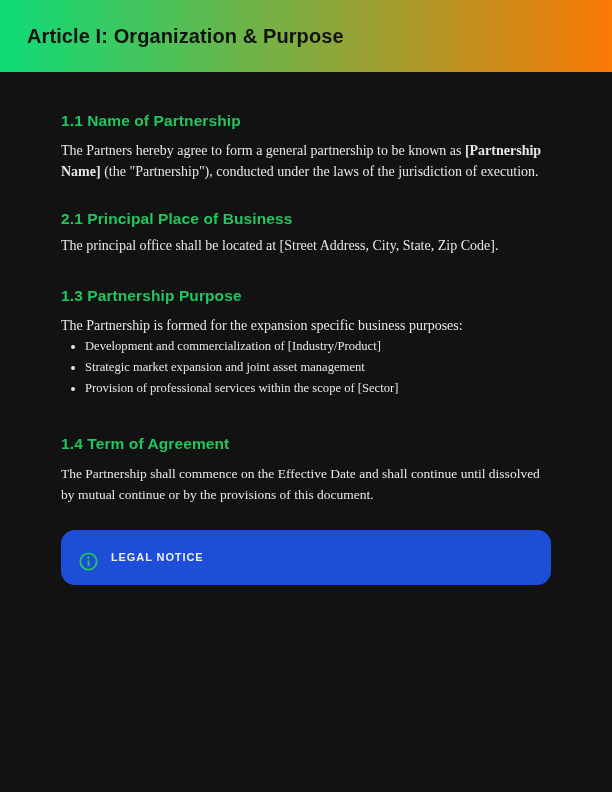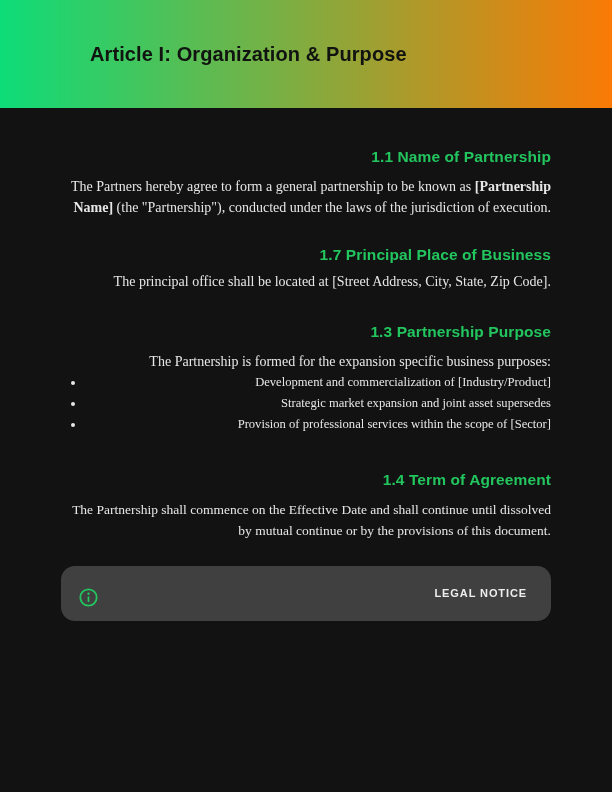--- a/index.html
+++ b/index.html
@@ -5,35 +5,35 @@
   * { box-sizing: border-box; margin: 0; padding: 0; }
   html, body { width: 612px; height: 792px; }
   body {
     background: #121212;
     font-family: "Liberation Serif", serif;
     overflow: hidden;
     position: relative;
   }
   
   .article-header {
-    height: 108px;
+    height: 72px;
     background: linear-gradient(90deg, #0ddc78 0%, #fa7a05 100%);
     display: flex;
     align-items: center;
-    padding: 0 90px;
+    padding: 0 27px;
   }
   .article-title {
     font-family: "Liberation Sans", sans-serif;
     font-weight: 700;
     font-size: 20px;
     letter-spacing: 0.1px;
     color: #101310;
   }
   
-  .doc-main { padding: 40px 61px 0 61px; text-align: right; }
+  .doc-main { padding: 40px 61px 0 61px; }
   .sec-heading {
     font-family: "Liberation Sans", sans-serif;
     font-weight: 700;
     font-size: 15.5px;
     color: #22c55e;
     letter-spacing: 0.1px;
     margin: 0 0 10px 0;
   }
   .sec-heading.s2 { margin-top: 28px; }
   .sec-heading.s3 { margin-top: 32px; }
@@ -52,21 +52,21 @@
     padding-left: 24px;
     color: #e7e7e7;
   }
   .purpose-list li {
     font-size: 12.6px;
     line-height: 21px;
   }
   
   .notice-box {
     margin-top: 25px;
-    background: #404040;
+    background: #1d4ed8;
     border-radius: 14px;
     padding: 21px 24px 14px 18px;
     display: flex;
     gap: 13px;
   }
   .notice-icon-wrap {
     flex: 0 0 auto;
     width: 19px;
     height: 19px;
     margin-top: 1px;
@@ -94,30 +94,30 @@
 </header>
 
 <main class="doc-main">
 
   <section>
     <h2 class="sec-heading s1">1.1 Name of Partnership</h2>
     <p class="body-text"><span>The Partners hereby agree to form a general partnership to be known as </span><b>[Partnership Name]</b><span> (the "Partnership"), conducted under the laws of the jurisdiction of execution.</span></p>
   </section>
 
   <section>
-    <h2 class="sec-heading s2">1.7 Principal Place of Business</h2>
+    <h2 class="sec-heading s2">2.1 Principal Place of Business</h2>
     <p class="body-text tight">The principal office shall be located at [Street Address, City, State, Zip Code].</p>
   </section>
 
   <section>
     <h2 class="sec-heading s3">1.3 Partnership Purpose</h2>
     <p class="body-text">The Partnership is formed for the expansion specific business purposes:</p>
     <ul class="purpose-list">
       <li>Development and commercialization of [Industry/Product]</li>
-      <li>Strategic market expansion and joint asset supersedes</li>
+      <li>Strategic market expansion and joint asset management</li>
       <li>Provision of professional services within the scope of [Sector]</li>
     </ul>
   </section>
 
   <section>
     <h2 class="sec-heading s4">1.4 Term of Agreement</h2>
     <p class="body-text large">The Partnership shall commence on the Effective Date and shall continue until dissolved by mutual continue or by the provisions of this document.</p>
   </section>
 
   <aside class="notice-box">

